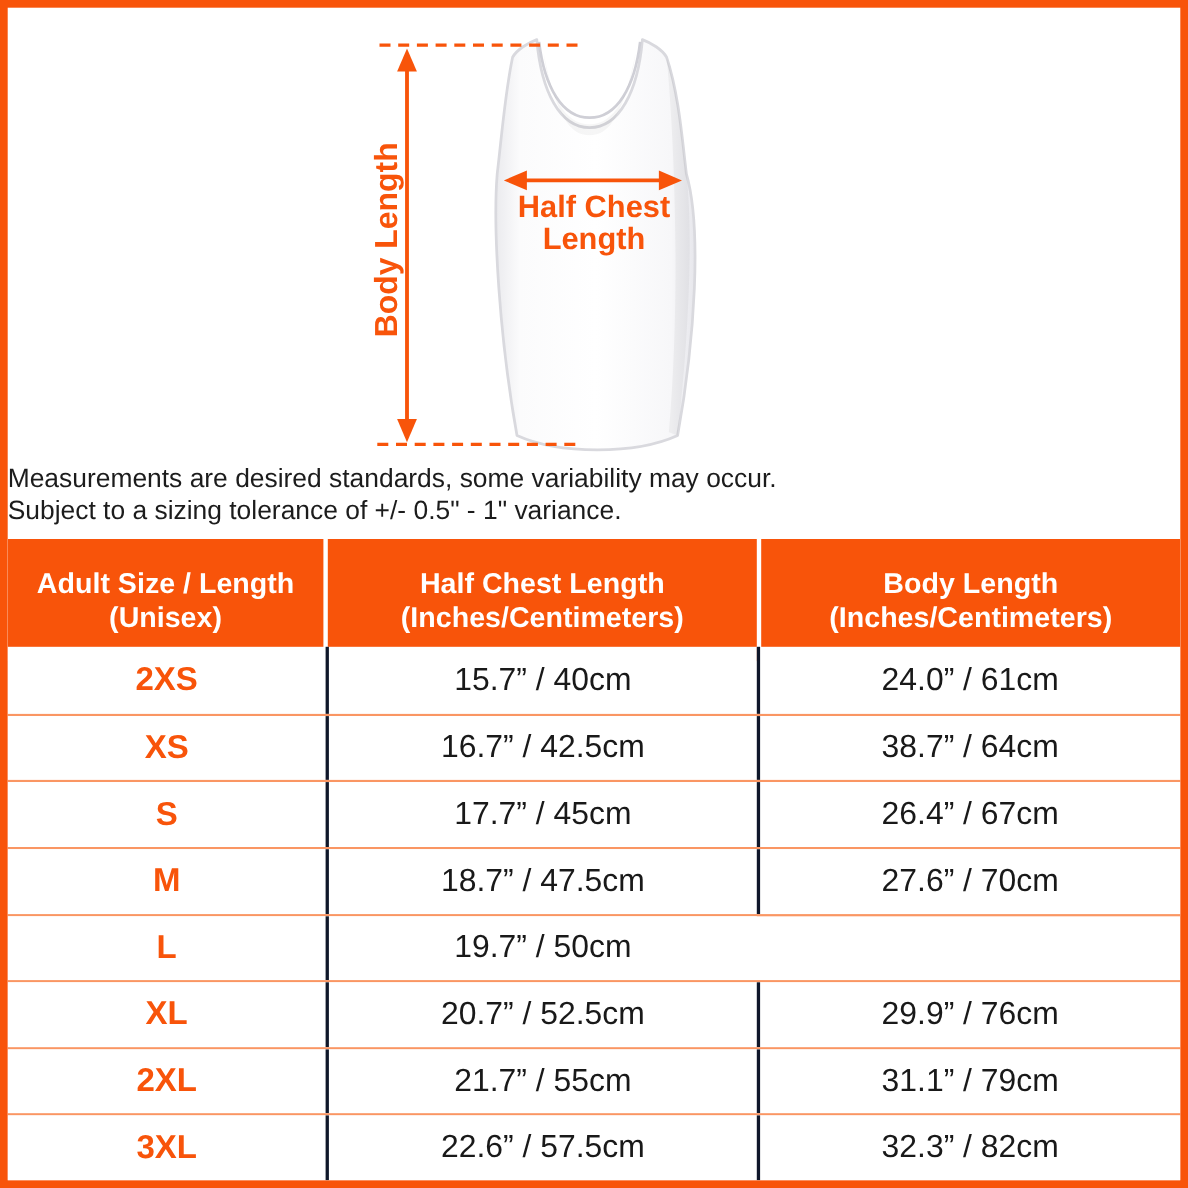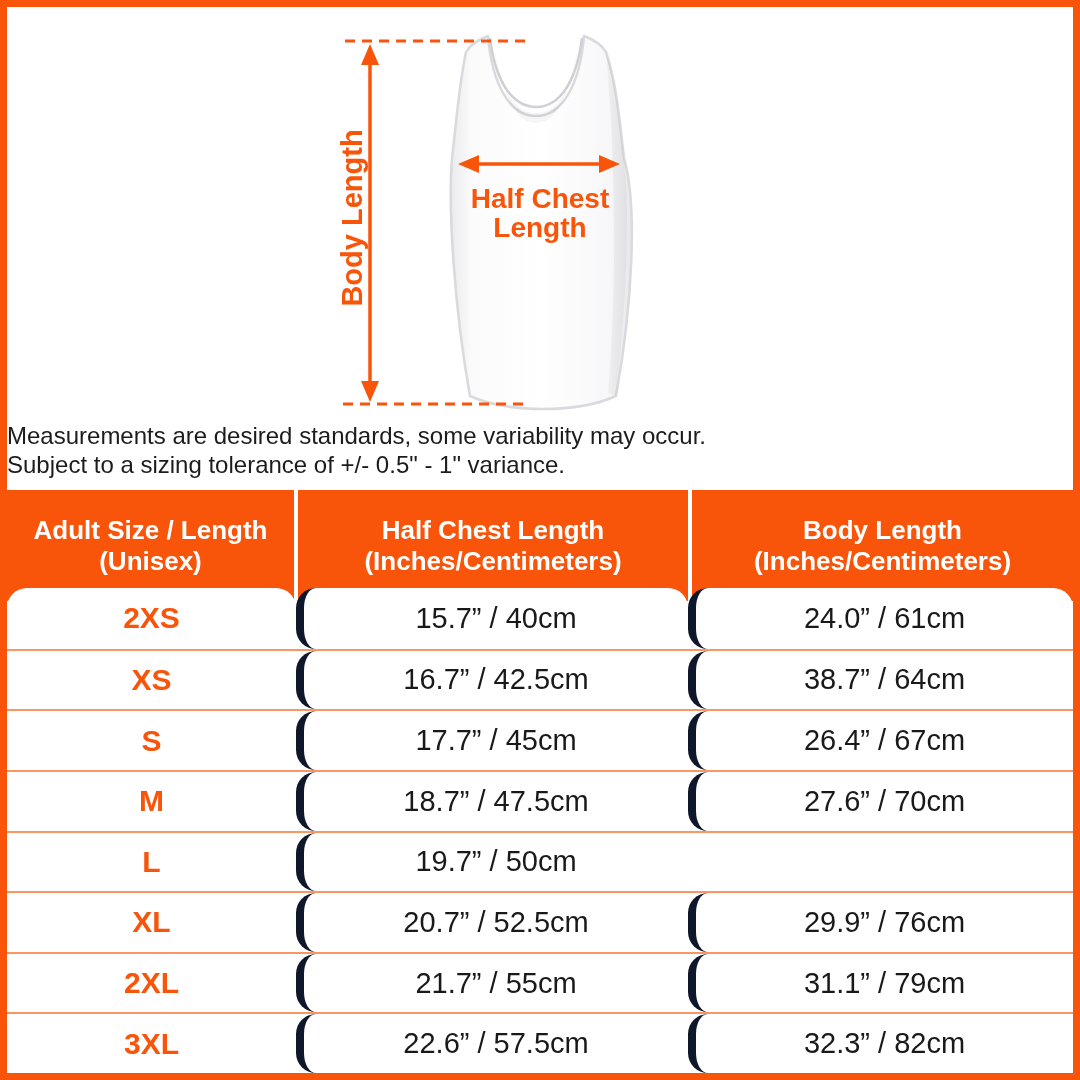--- a/index.html
+++ b/index.html
@@ -19,21 +19,21 @@
     color:#F8540A;
     font-weight:bold;
     white-space:nowrap;
   }
   .body-length-label{
     left:345px;top:211px;
     transform:translate(-50%,-50%) rotate(-90deg);
     font-size:29px;
   }
   .half-chest-label{
-    left:533px;top:177px;
+    left:533px;top:166px;
     transform:translateX(-50%);
     font-size:28px;line-height:29px;
     text-align:center;
   }
   .half-chest-label span{display:block;}
   .disclaimer{
     position:absolute;
     left:0;top:414px;width:100%;
     color:#1c1c1c;
     font-size:24px;line-height:29px;
@@ -71,24 +71,23 @@
     grid-template-columns:289px 392px 1fr;
   }
   .tr + .tr{border-top:2px solid #FA9663;}
   .td{
     display:flex;
     align-items:center;
     justify-content:center;
     font-size:29px;
     color:#191919;
     background:#ffffff;
-    border-radius:20px;
   }
   .tr .td:nth-child(2),
-  .tr .td:nth-child(3){border-left:8px solid #0f172a;}
+  .tr .td:nth-child(3){border-left:3px solid #0f172a;}
   .td.size{
     color:#F8540A;
     font-weight:bold;
     font-size:30px;
   }
 </style>
 </head>
 <body>
 
 <div class="frame">

